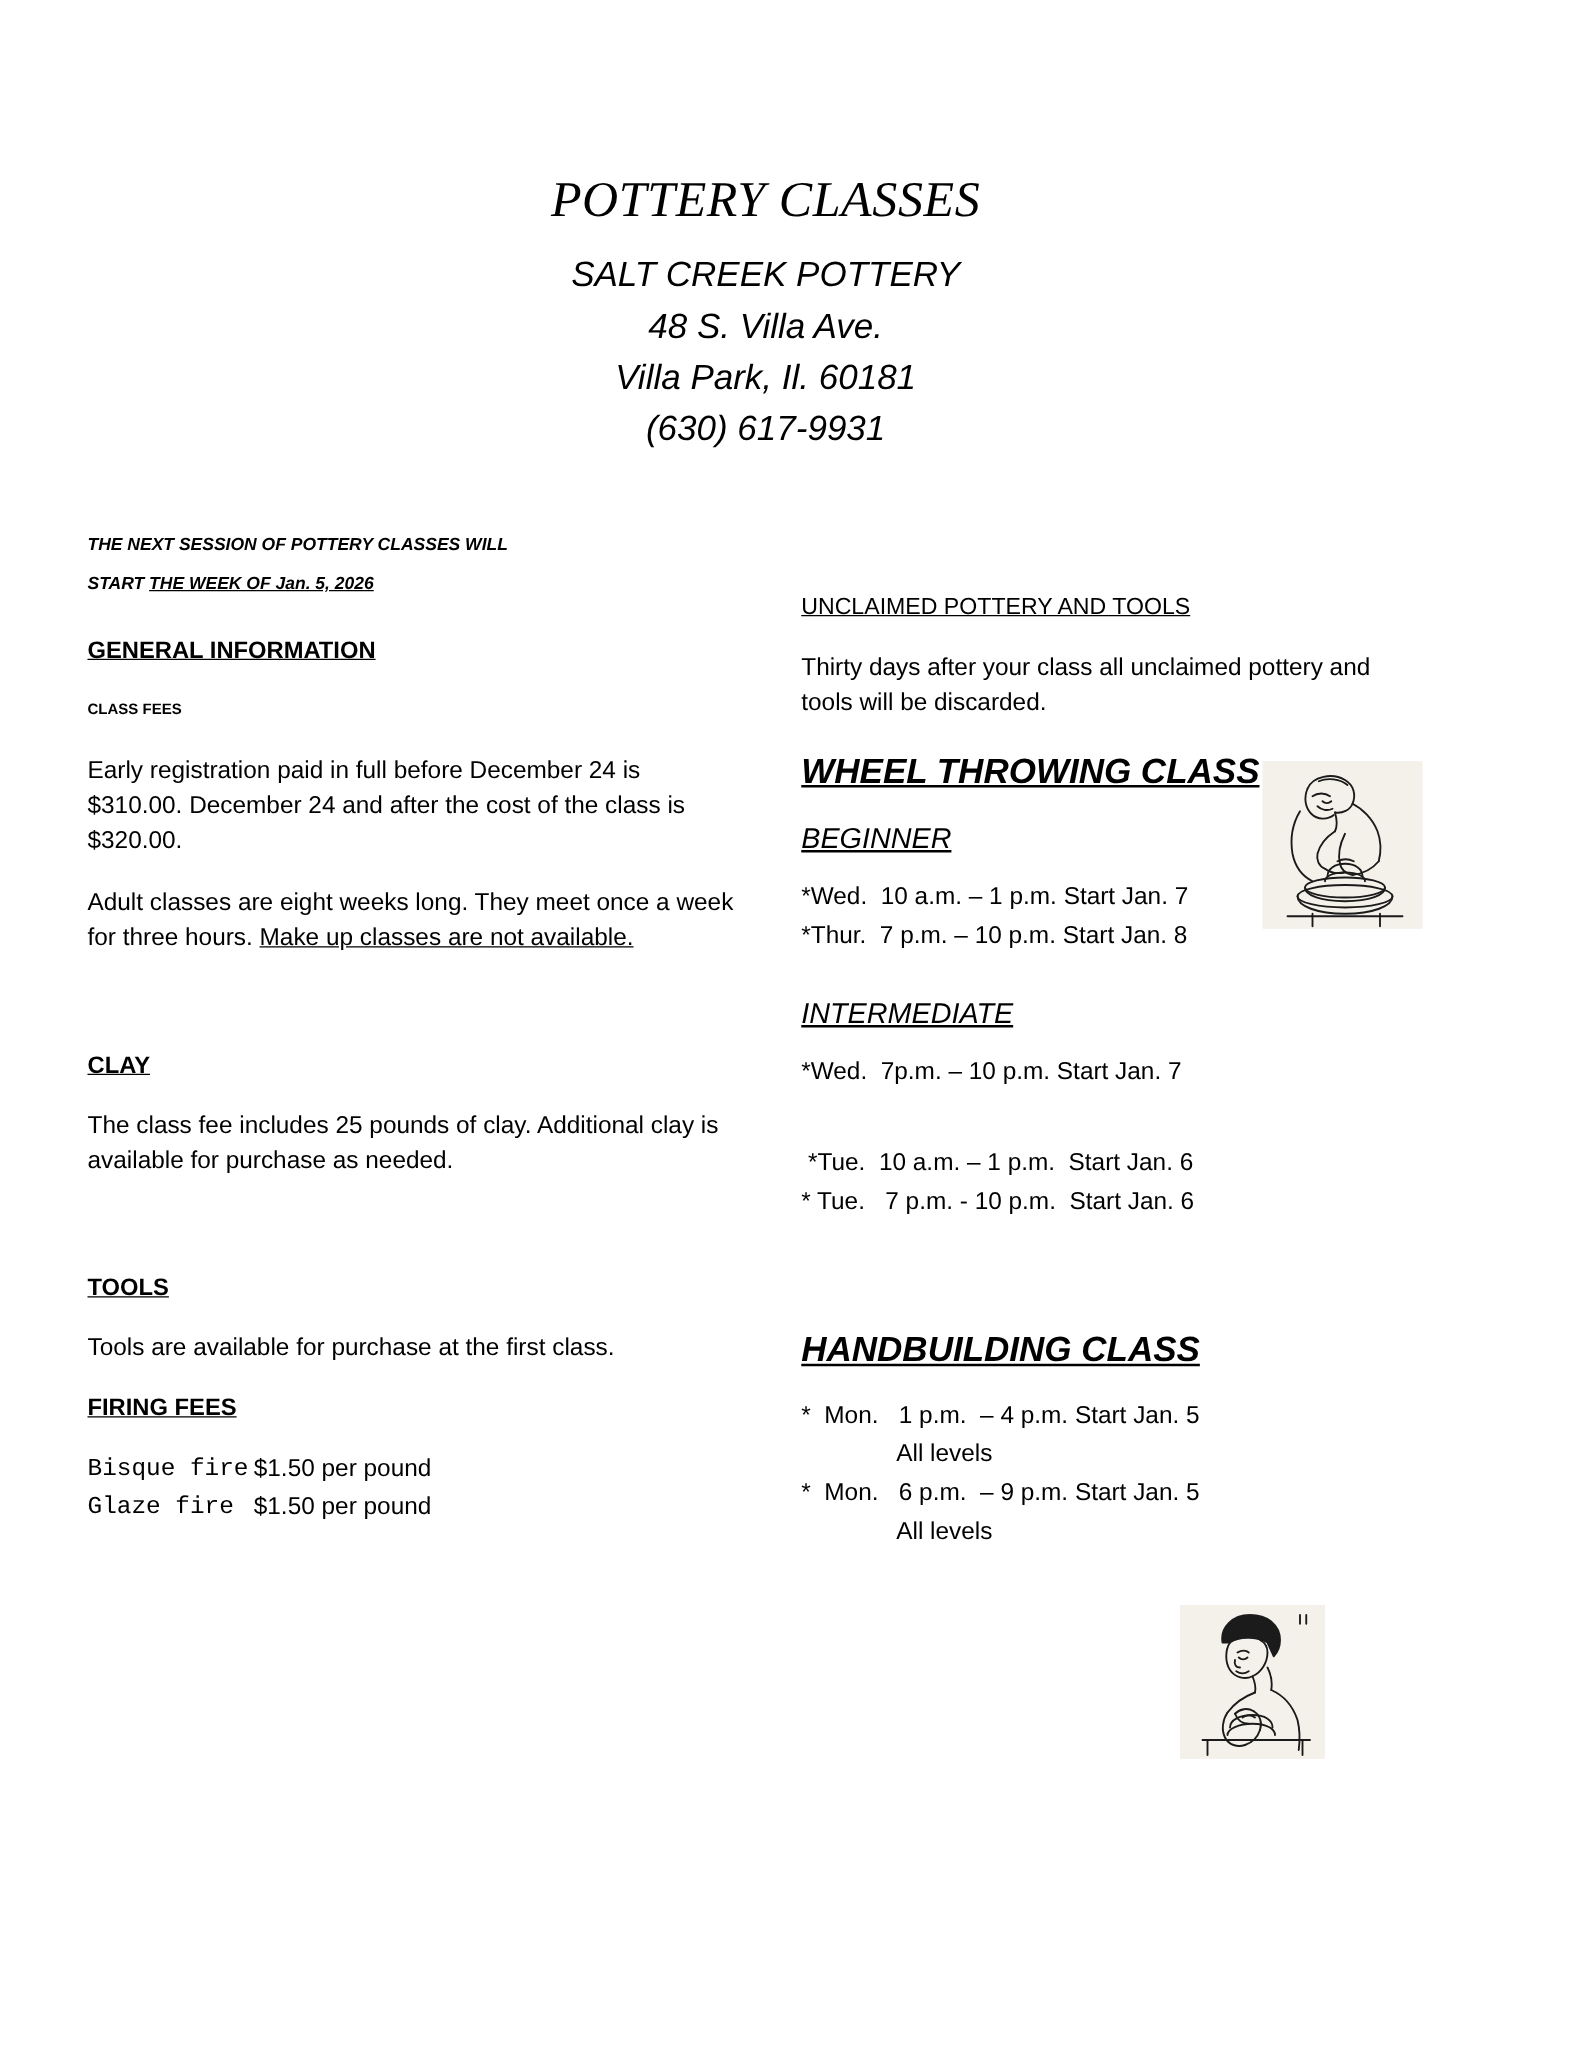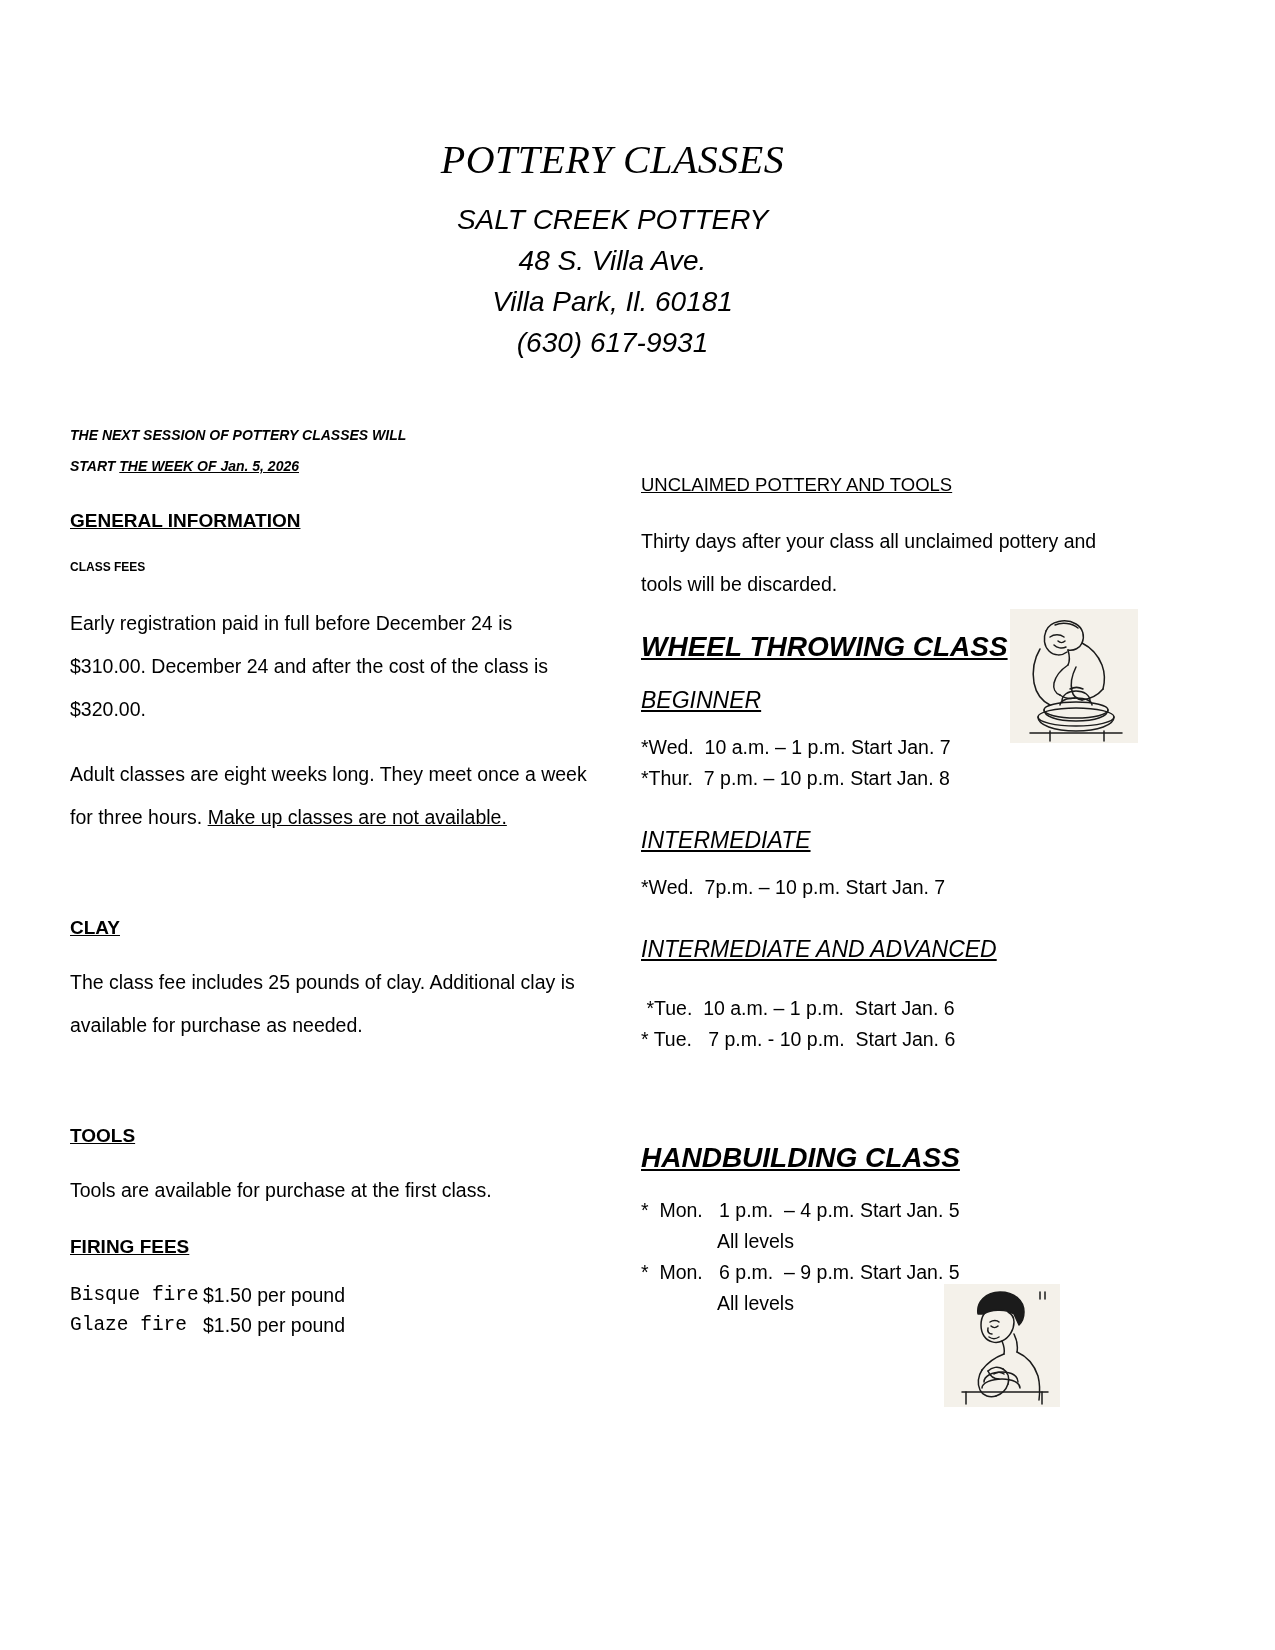--- a/index.html
+++ b/index.html
@@ -82,21 +82,21 @@
 
   .sec-head-plain {
     font-size: 12px;
     font-weight: bold;
     line-height: 26px;
     margin: 0 0 22px 0;
   }
 
   p.body-text {
     font-size: 19.5px;
-    line-height: 43px;
+    line-height: 28px;
     margin: 0 0 22px 0;
   }
   p.body-text .u { text-decoration: underline; }
 
   .gap-lg { height: 54px; }
   .gap-md { height: 30px; }
   .gap-sm { height: 12px; }
 
   
   .fee-row {
@@ -249,23 +249,20 @@
 
     <div class="gap-md"></div>
 
     <div class="level-title">
       <span>INTERMEDIATE</span>
     </div>
     <p class="sched-line">*Wed.  7p.m. – 10 p.m. Start Jan. 7</p>
 
     <div class="gap-md"></div>
 
-    <div class="level-title">
-      <span>INTERMEDIATE AND ADVANCED</span>
-    </div>
     <div class="gap-sm"></div>
     <p class="sched-line"> *Tue.  10 a.m. – 1 p.m.  Start Jan. 6</p>
     <p class="sched-line">* Tue.   7 p.m. - 10 p.m.  Start Jan. 6</p>
 
     <div class="gap-lg"></div>
     <div class="gap-md"></div>
 
     <div class="class-title">
       <span>HANDBUILDING CLASS</span>
     </div>

